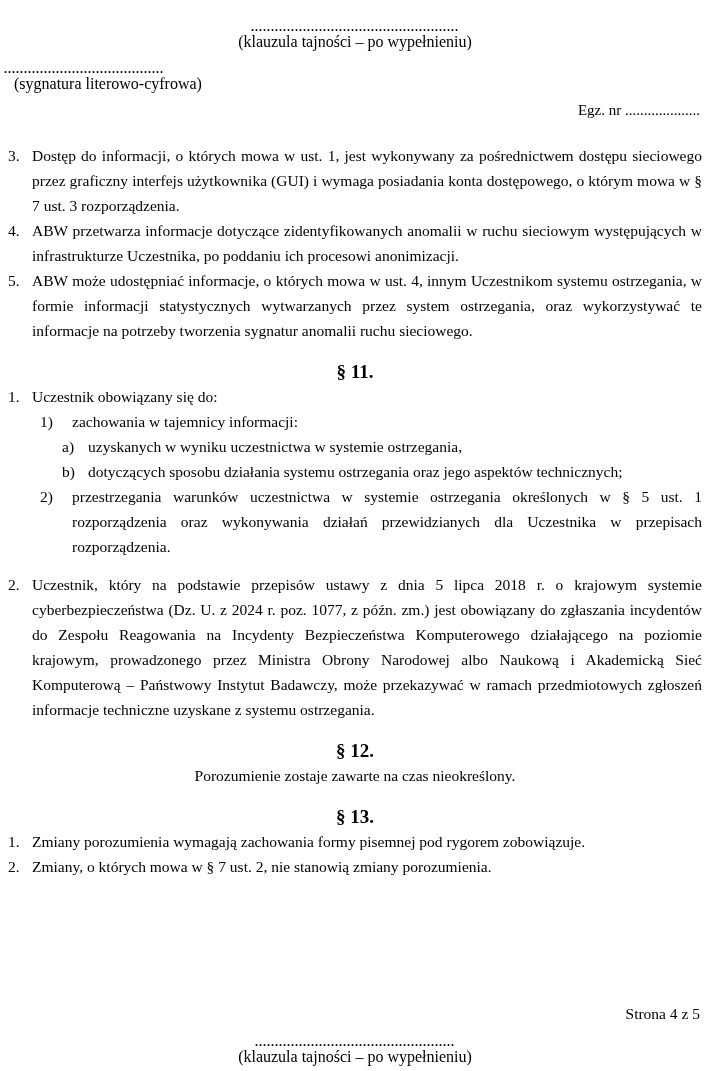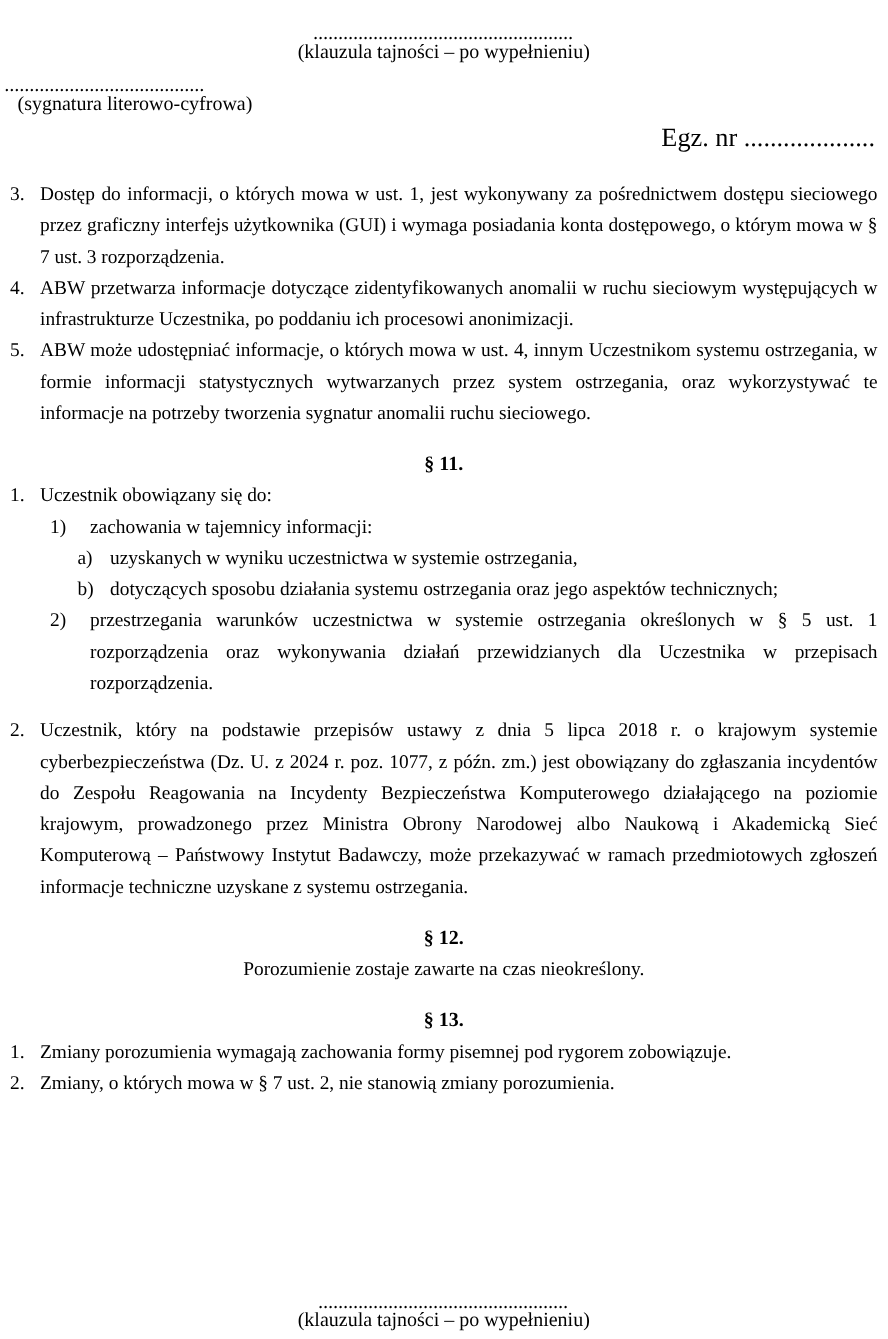--- a/index.html
+++ b/index.html
@@ -27,35 +27,35 @@
   .small-label {
     font-size: 16px;
     line-height: 16px;
   }
   .sygnatura { margin-top: 12px; padding-left: 4px; text-align: left; }
   .sygnatura .small-label { padding-left: 10px; }
   .egz-line {
     text-align: right;
     padding-right: 10px;
     margin-top: 6px;
-    font-size: 21px;
+    font-size: 15px;
   }
   
   .content { padding: 20px 8px 0 8px; }
   .li { display: flex; }
   .li .num { flex: 0 0 24px; }
   .li .txt { flex: 1 1 auto; text-align: justify; }
   .lvl2 { margin-left: 32px; }
   .lvl2 .num { flex: 0 0 32px; }
   .lvl3 { margin-left: 54px; }
   .lvl3 .num { flex: 0 0 26px; }
   .sec-heading {
     text-align: center;
     font-weight: bold;
-    font-size: 16px;
+    font-size: 19px;
     margin-top: 16px;
     margin-bottom: 0;
   }
   .gap-before { margin-top: 13px; }
   .plain-para { text-align: center; }
   
   .footer {
     position: absolute;
     left: 0;
     right: 0;
@@ -138,19 +138,20 @@
       <div class="txt">Zmiany porozumienia wymagają zachowania formy pisemnej pod rygorem zobowiązuje.</div>
     </div>
     <div class="li">
       <span class="num">2.</span>
       <div class="txt">Zmiany, o których mowa w § 7 ust. 2, nie stanowią zmiany porozumienia.</div>
     </div>
 
   </div>
 
   <div class="footer">
+    <div class="page-num">Strona 4 z 5</div>
     <div class="ftr-center">
       <div class="dots">..................................................</div>
       <div class="small-label">(klauzula tajności – po wypełnieniu)</div>
     </div>
   </div>
 
 </div>
 
 </body></html>

